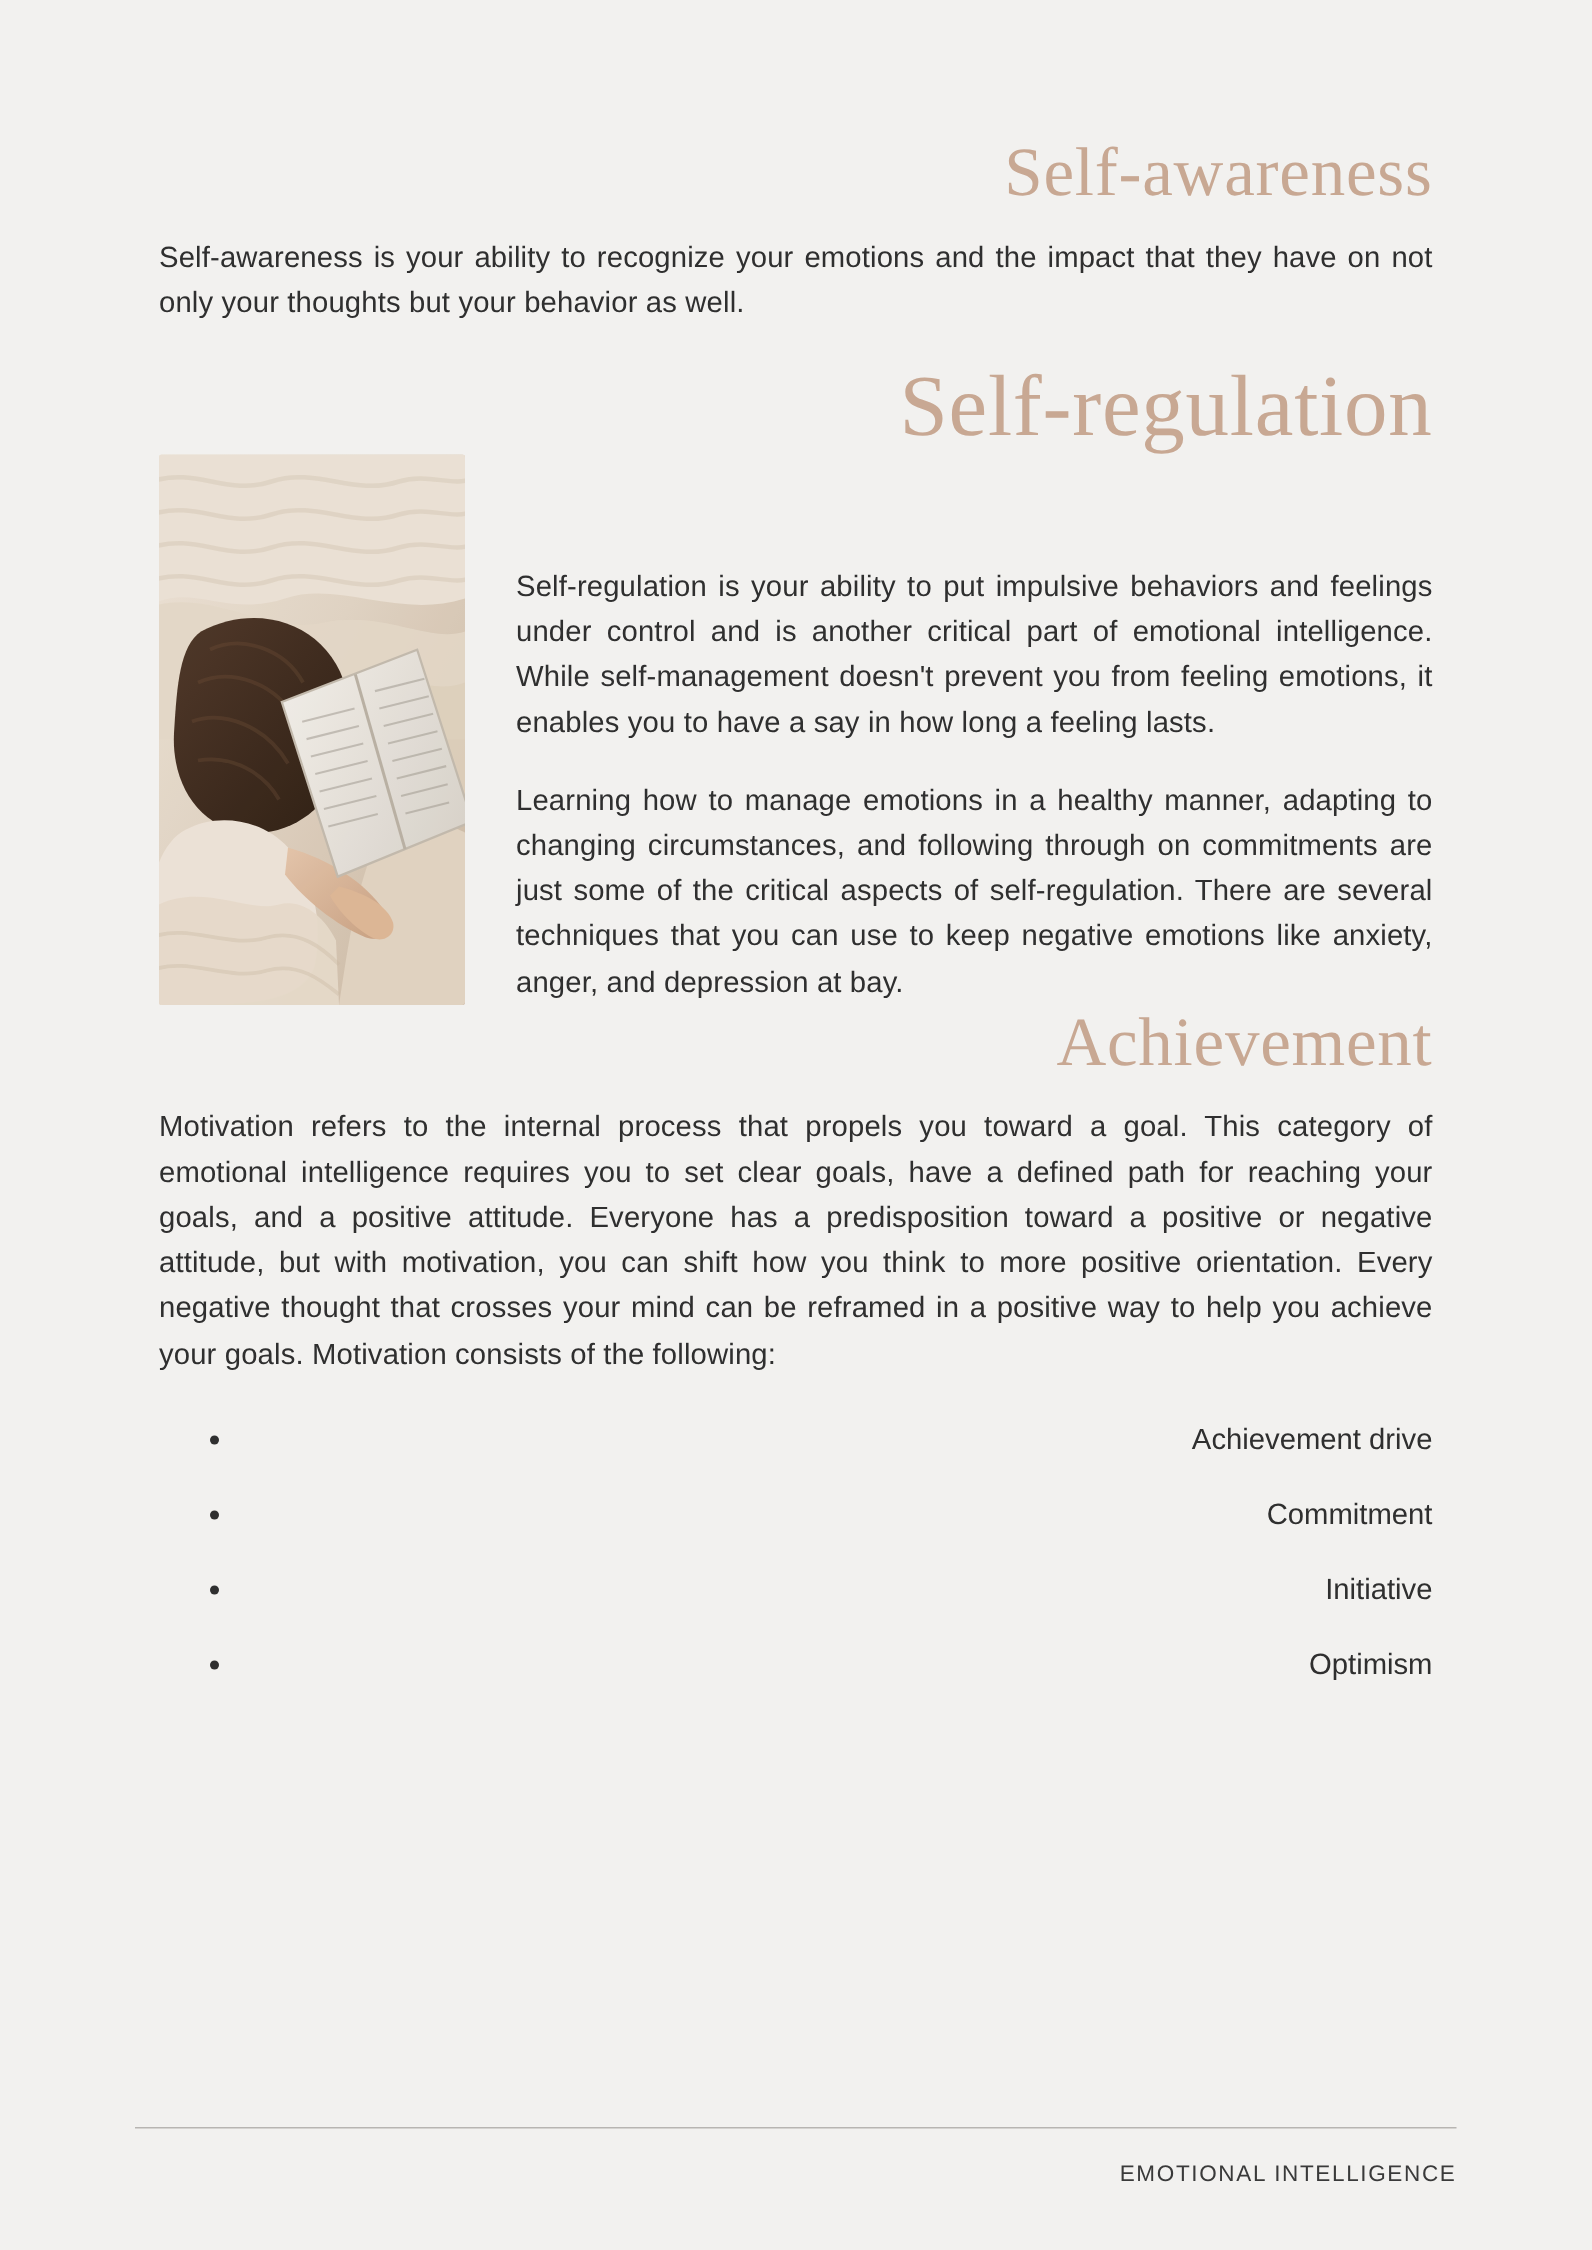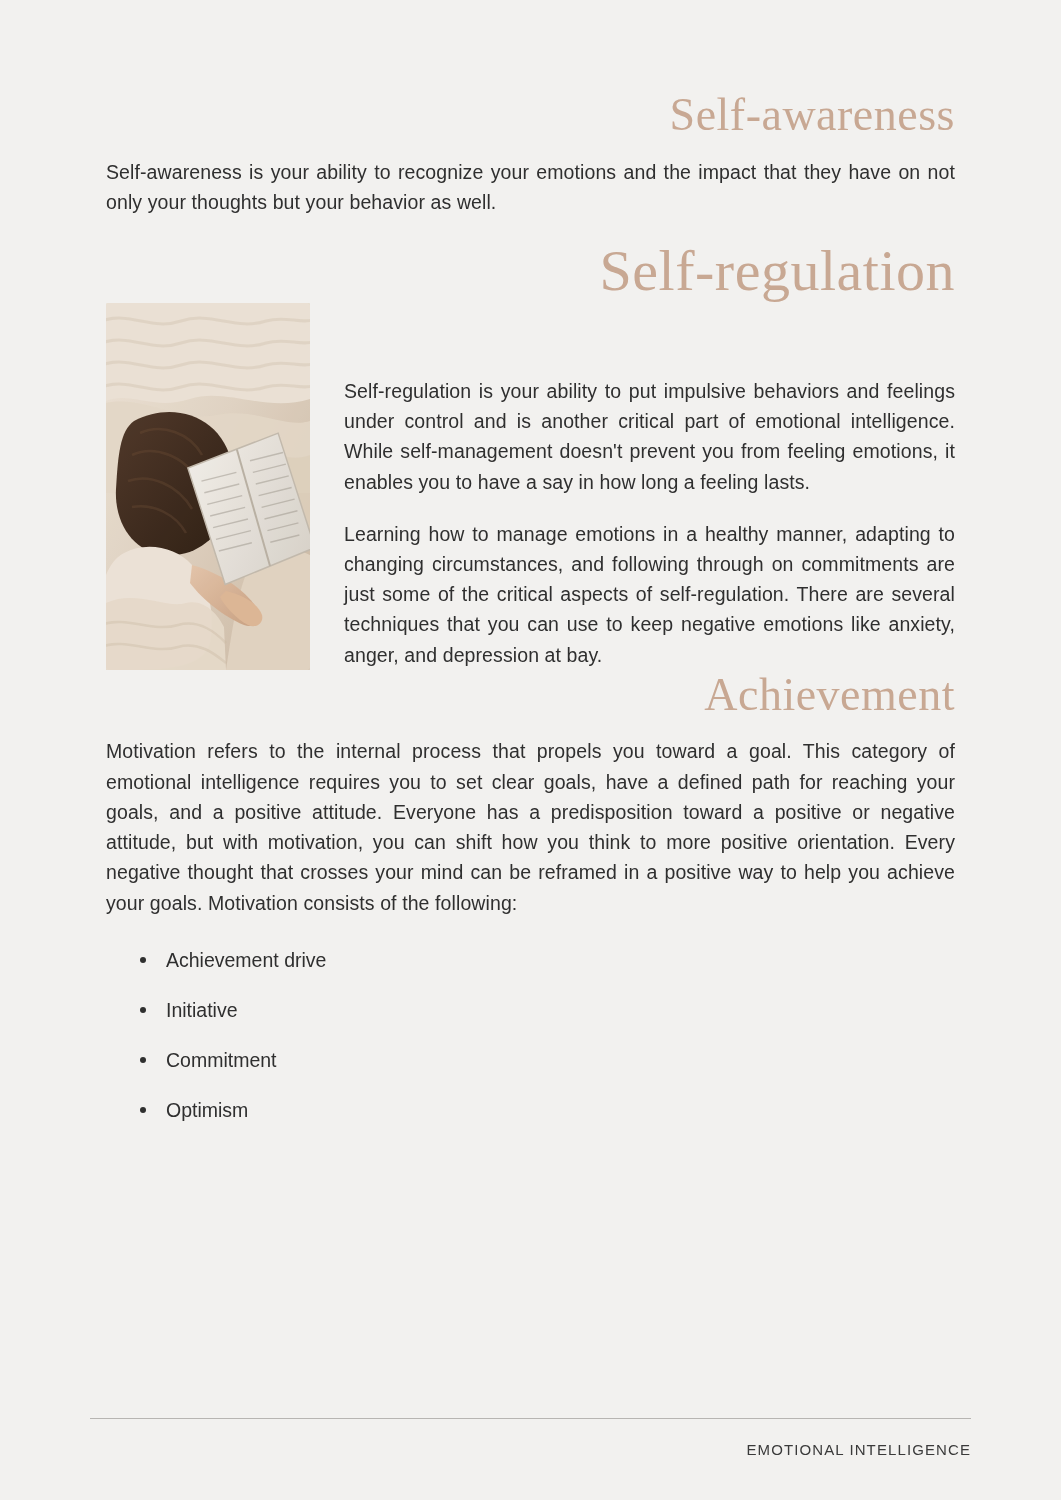--- a/index.html
+++ b/index.html
@@ -74,20 +74,21 @@
   }
   .photo svg { display: block; }
   .regulation-text {
     flex: 1 1 auto;
     padding-top: 6px;
   }
   ul.bullets {
     margin: 28px 0 4px 0;
     padding-left: 34px;
     list-style: none;
+    text-align: right;
   }
   ul.bullets li {
     font-size: 19.5px;
     line-height: 1.5;
     margin-bottom: 21px;
     position: relative;
     padding-left: 26px;
     color: #2f2f2f;
   }
   ul.bullets li::before {
@@ -217,22 +218,22 @@
     </div>
 
   </div>
 
   <h1 class="section-title title-motivation">Achievement</h1>
 
   <p class="body-text">Motivation refers to the internal process that propels you toward a goal. This category of emotional intelligence requires you to set clear goals, have a defined path for reaching your goals, and a positive attitude. Everyone has a predisposition toward a positive or negative attitude, but with motivation, you can shift how you think to more positive orientation. Every negative thought that crosses your mind can be reframed in a positive way to help you achieve your goals. Motivation consists of the following:</p>
 
   <ul class="bullets">
     <li>Achievement drive</li>
+    <li>Commitment</li>
     <li>Initiative</li>
-    <li>Commitment</li>
     <li>Optimism</li>
   </ul>
 
   <div class="footer">
     <div class="footer-rule"></div>
     <div class="footer-label">EMOTIONAL INTELLIGENCE</div>
   </div>
 
 </div>
 

